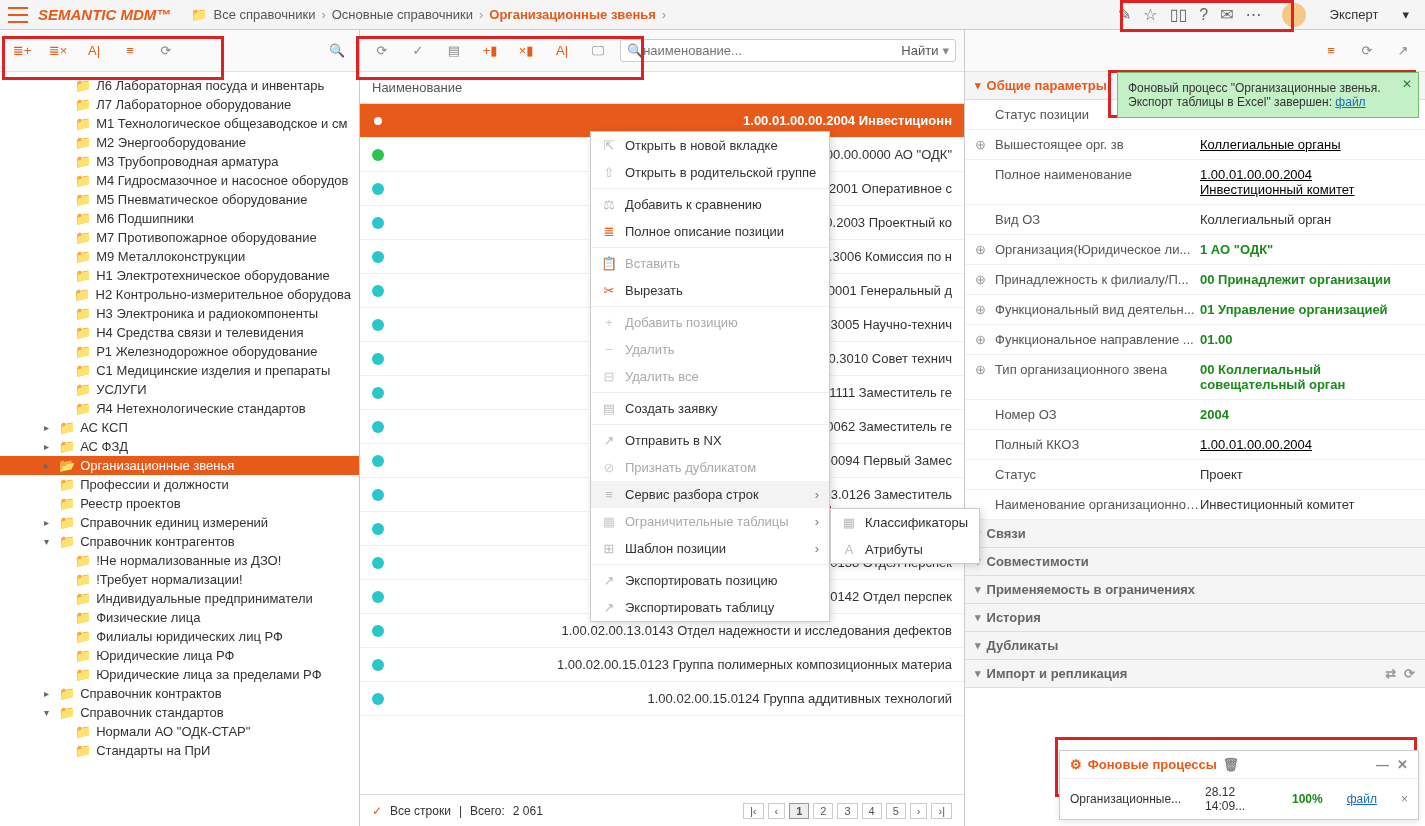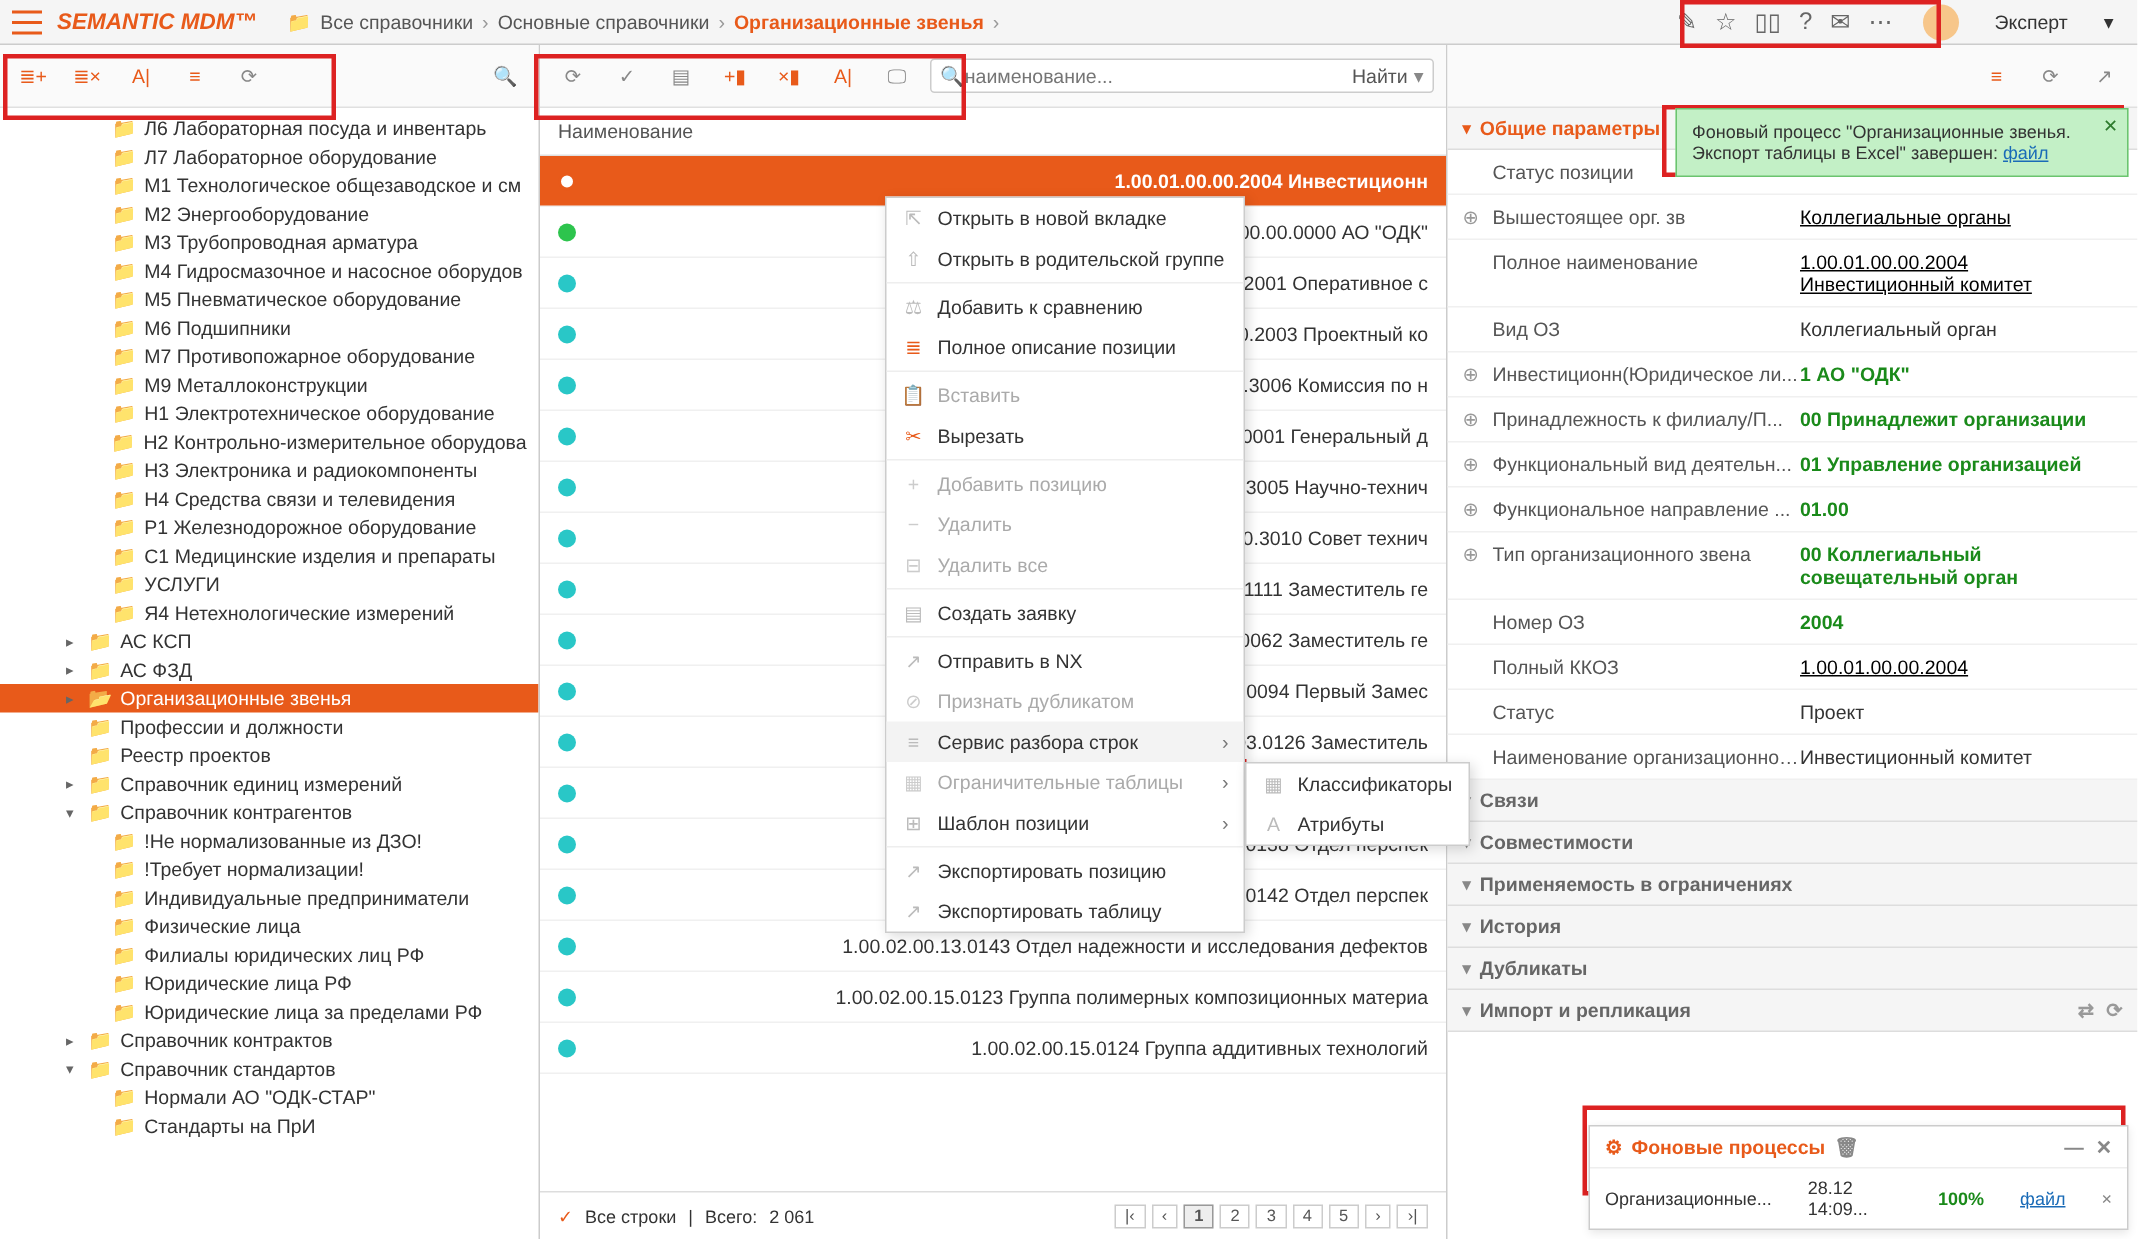--- a/index.html
+++ b/index.html
@@ -227,21 +227,21 @@
           <span>С1 Медицинские изделия и препараты</span>
         </div>
         <div class="tree-item ind-1">
           <span class="arrow"></span>
           <span class="folder">📁</span>
           <span>УСЛУГИ</span>
         </div>
         <div class="tree-item ind-1">
           <span class="arrow"></span>
           <span class="folder">📁</span>
-          <span>Я4 Нетехнологические измерений</span>
+          <span>Я4 Нетехнологические стандартов</span>
         </div>
         <div class="tree-item ind-0">
           <span class="arrow">▸</span>
           <span class="folder">📁</span>
           <span>АС КСП</span>
         </div>
         <div class="tree-item ind-0">
           <span class="arrow">▸</span>
           <span class="folder">📁</span>
           <span>АС ФЗД</span>
@@ -466,21 +466,21 @@
           <span class="lbl">Полное наименование</span>
           <span class="val link">1.00.01.00.00.2004 Инвестиционный комитет</span>
         </div>
         <div class="prop-row">
           <span class="plus"></span>
           <span class="lbl">Вид ОЗ</span>
           <span class="val">Коллегиальный орган</span>
         </div>
         <div class="prop-row">
           <span class="plus">⊕</span>
-          <span class="lbl">Инвестиционн(Юридическое ли...</span>
+          <span class="lbl">Организация(Юридическое ли...</span>
           <span class="val green">1 АО "ОДК"</span>
         </div>
         <div class="prop-row">
           <span class="plus">⊕</span>
           <span class="lbl">Принадлежность к филиалу/П...</span>
           <span class="val green">00 Принадлежит организации</span>
         </div>
         <div class="prop-row">
           <span class="plus">⊕</span>
           <span class="lbl">Функциональный вид деятельн...</span>

